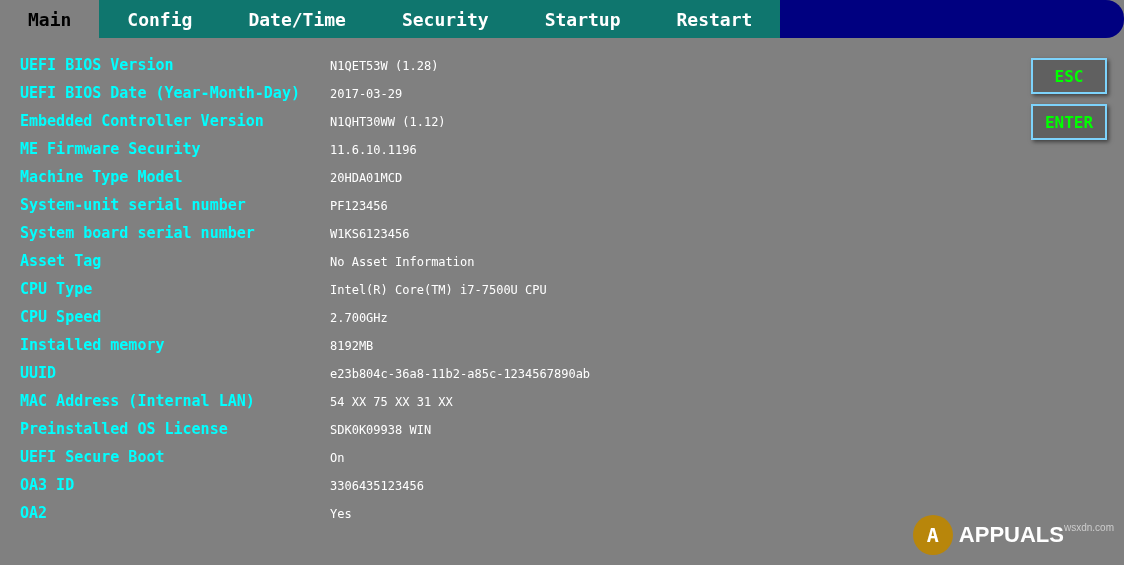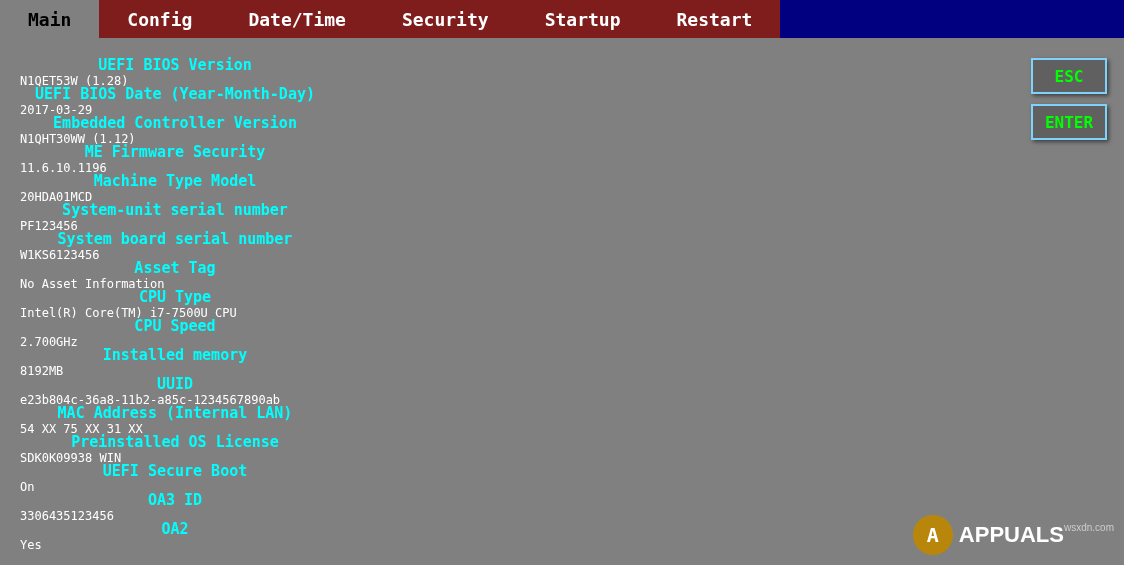--- a/index.html
+++ b/index.html
@@ -13,32 +13,33 @@
       position: relative;
     }
 
     
     #nav-bar {
       display: flex;
       align-items: stretch;
       background-color: #000080;
       height: 38px;
       width: 100%;
+      border-radius: 18px;
     }
 
     .nav-tab {
       display: flex;
       align-items: center;
       justify-content: center;
       padding: 0 28px;
       font-size: 18px;
       font-weight: bold;
       color: #ffffff;
       cursor: pointer;
-      background-color: #7f1d1d;
+      background-color: #0f766e;
     }
 
     .nav-tab.active {
       background-color: #808080;
       color: #000000;
     }
 
     
     #main-content {
       display: flex;
@@ -52,24 +53,23 @@
     #info-table {
       flex: 1;
       padding: 8px 20px;
       display: flex;
       flex-direction: column;
       gap: 2px;
     }
 
     .info-row {
       display: flex;
-      flex-direction: column;
+      flex-direction: row;
       align-items: baseline;
       min-height: 26px;
-      text-align: center;
     }
 
     .info-label {
       color: #00ffff;
       font-size: 15px;
       font-weight: bold;
       min-width: 310px;
       flex-shrink: 0;
     }
 

